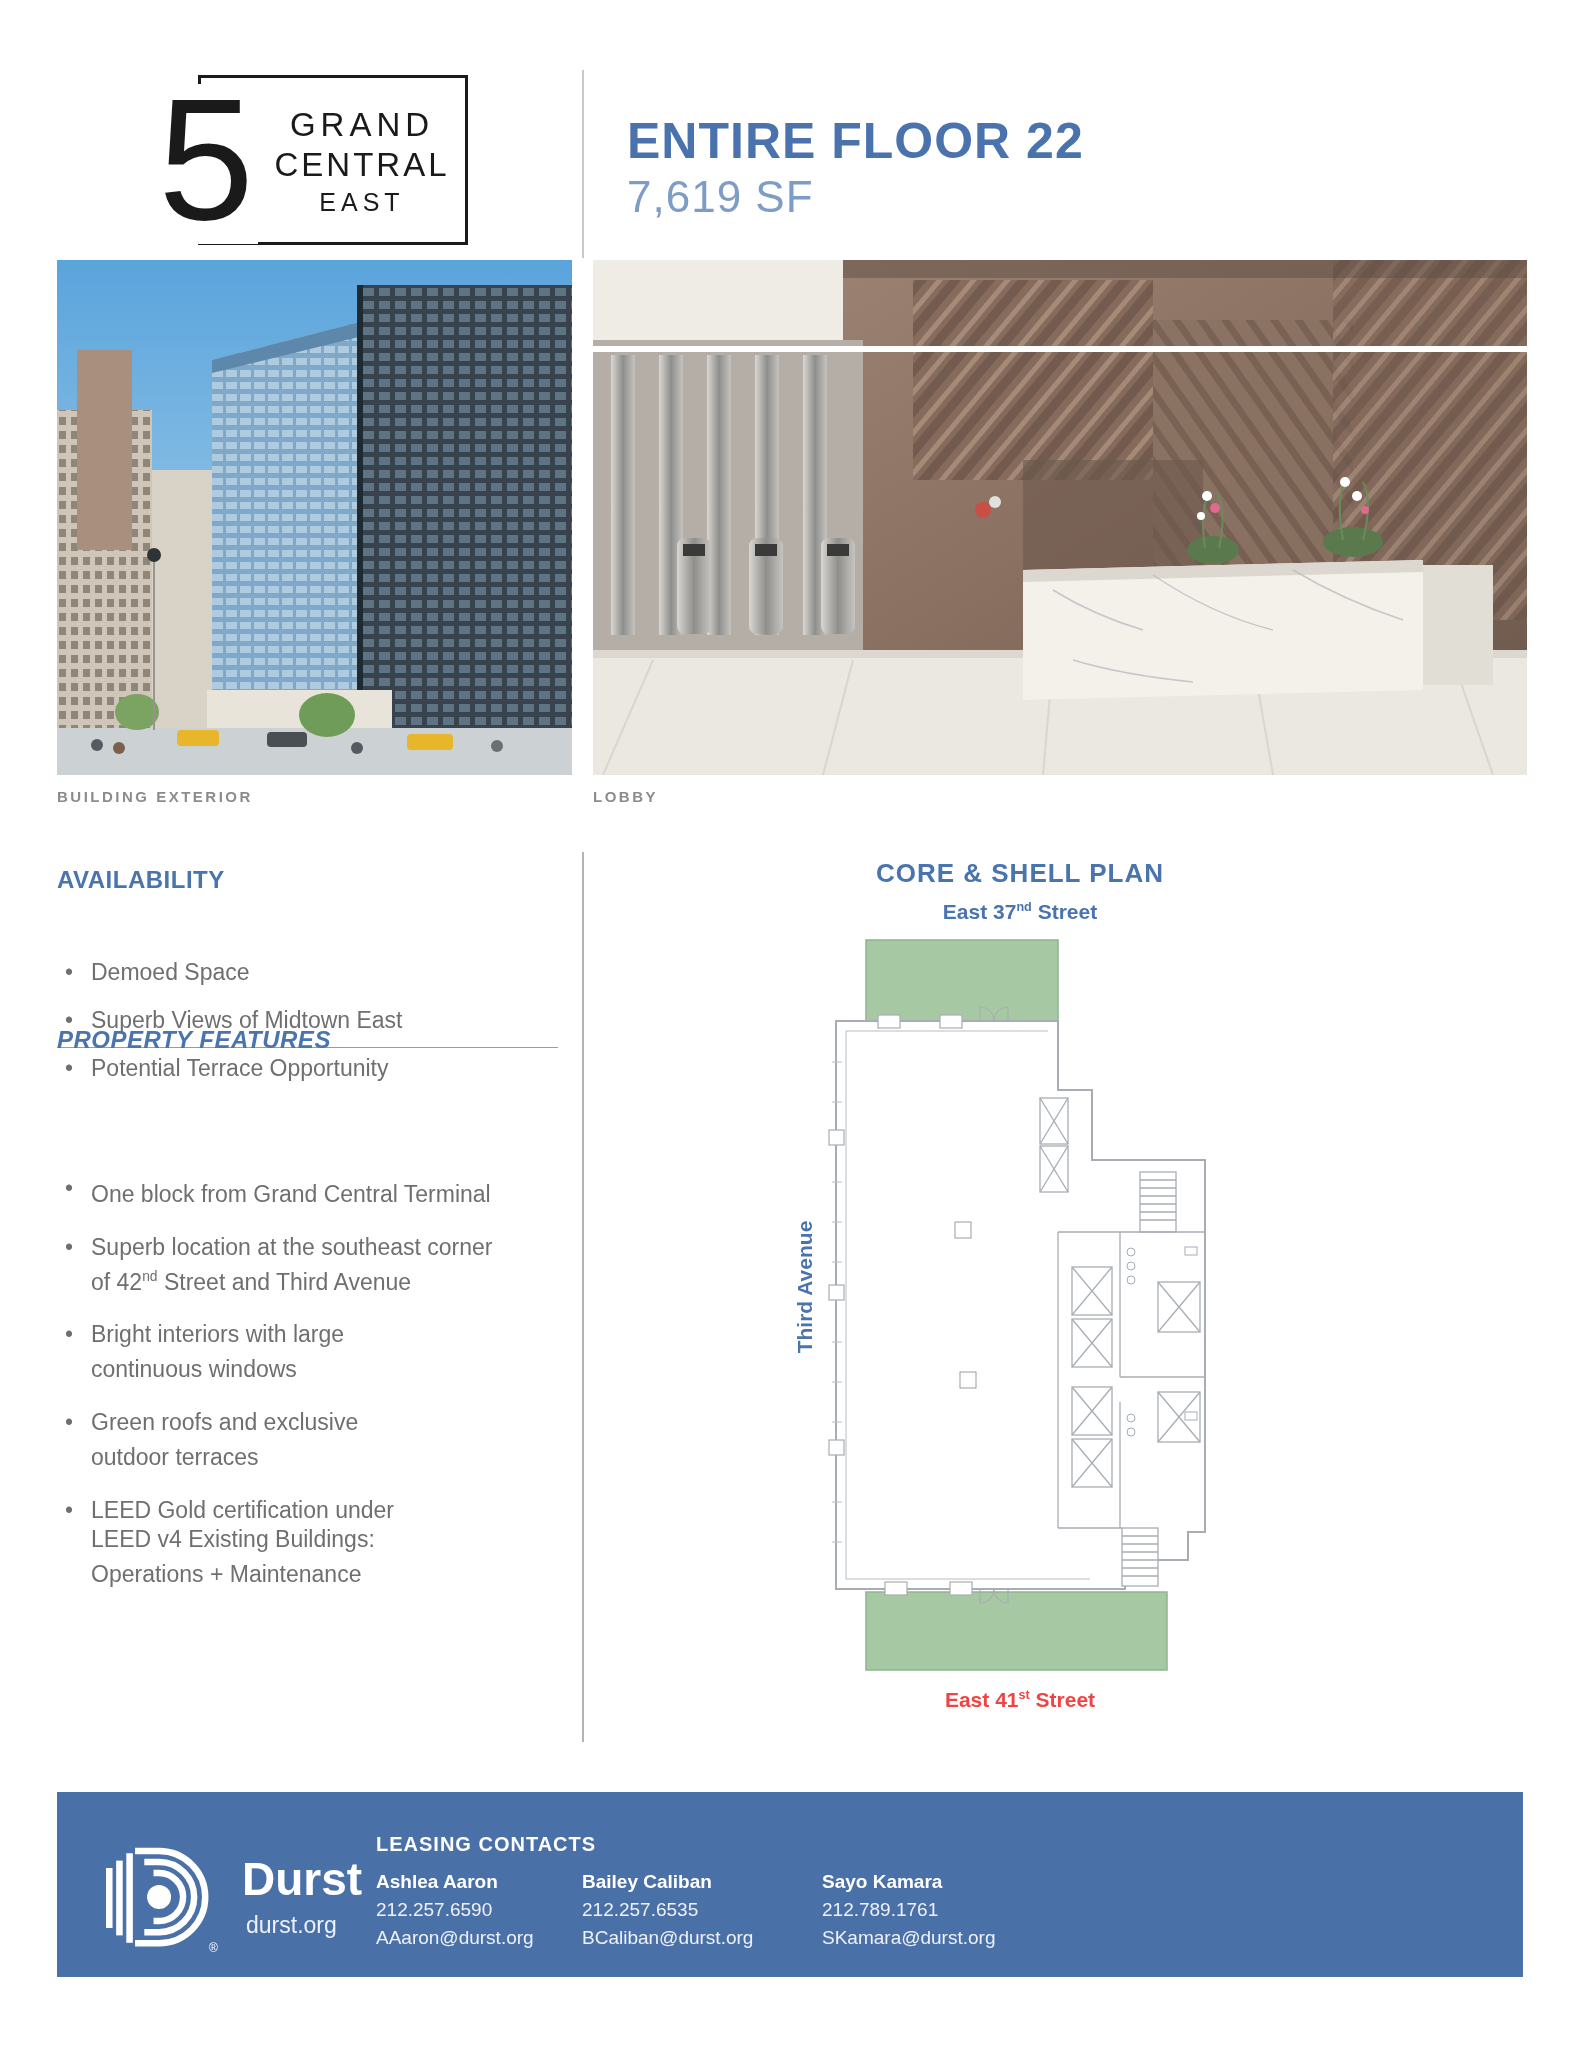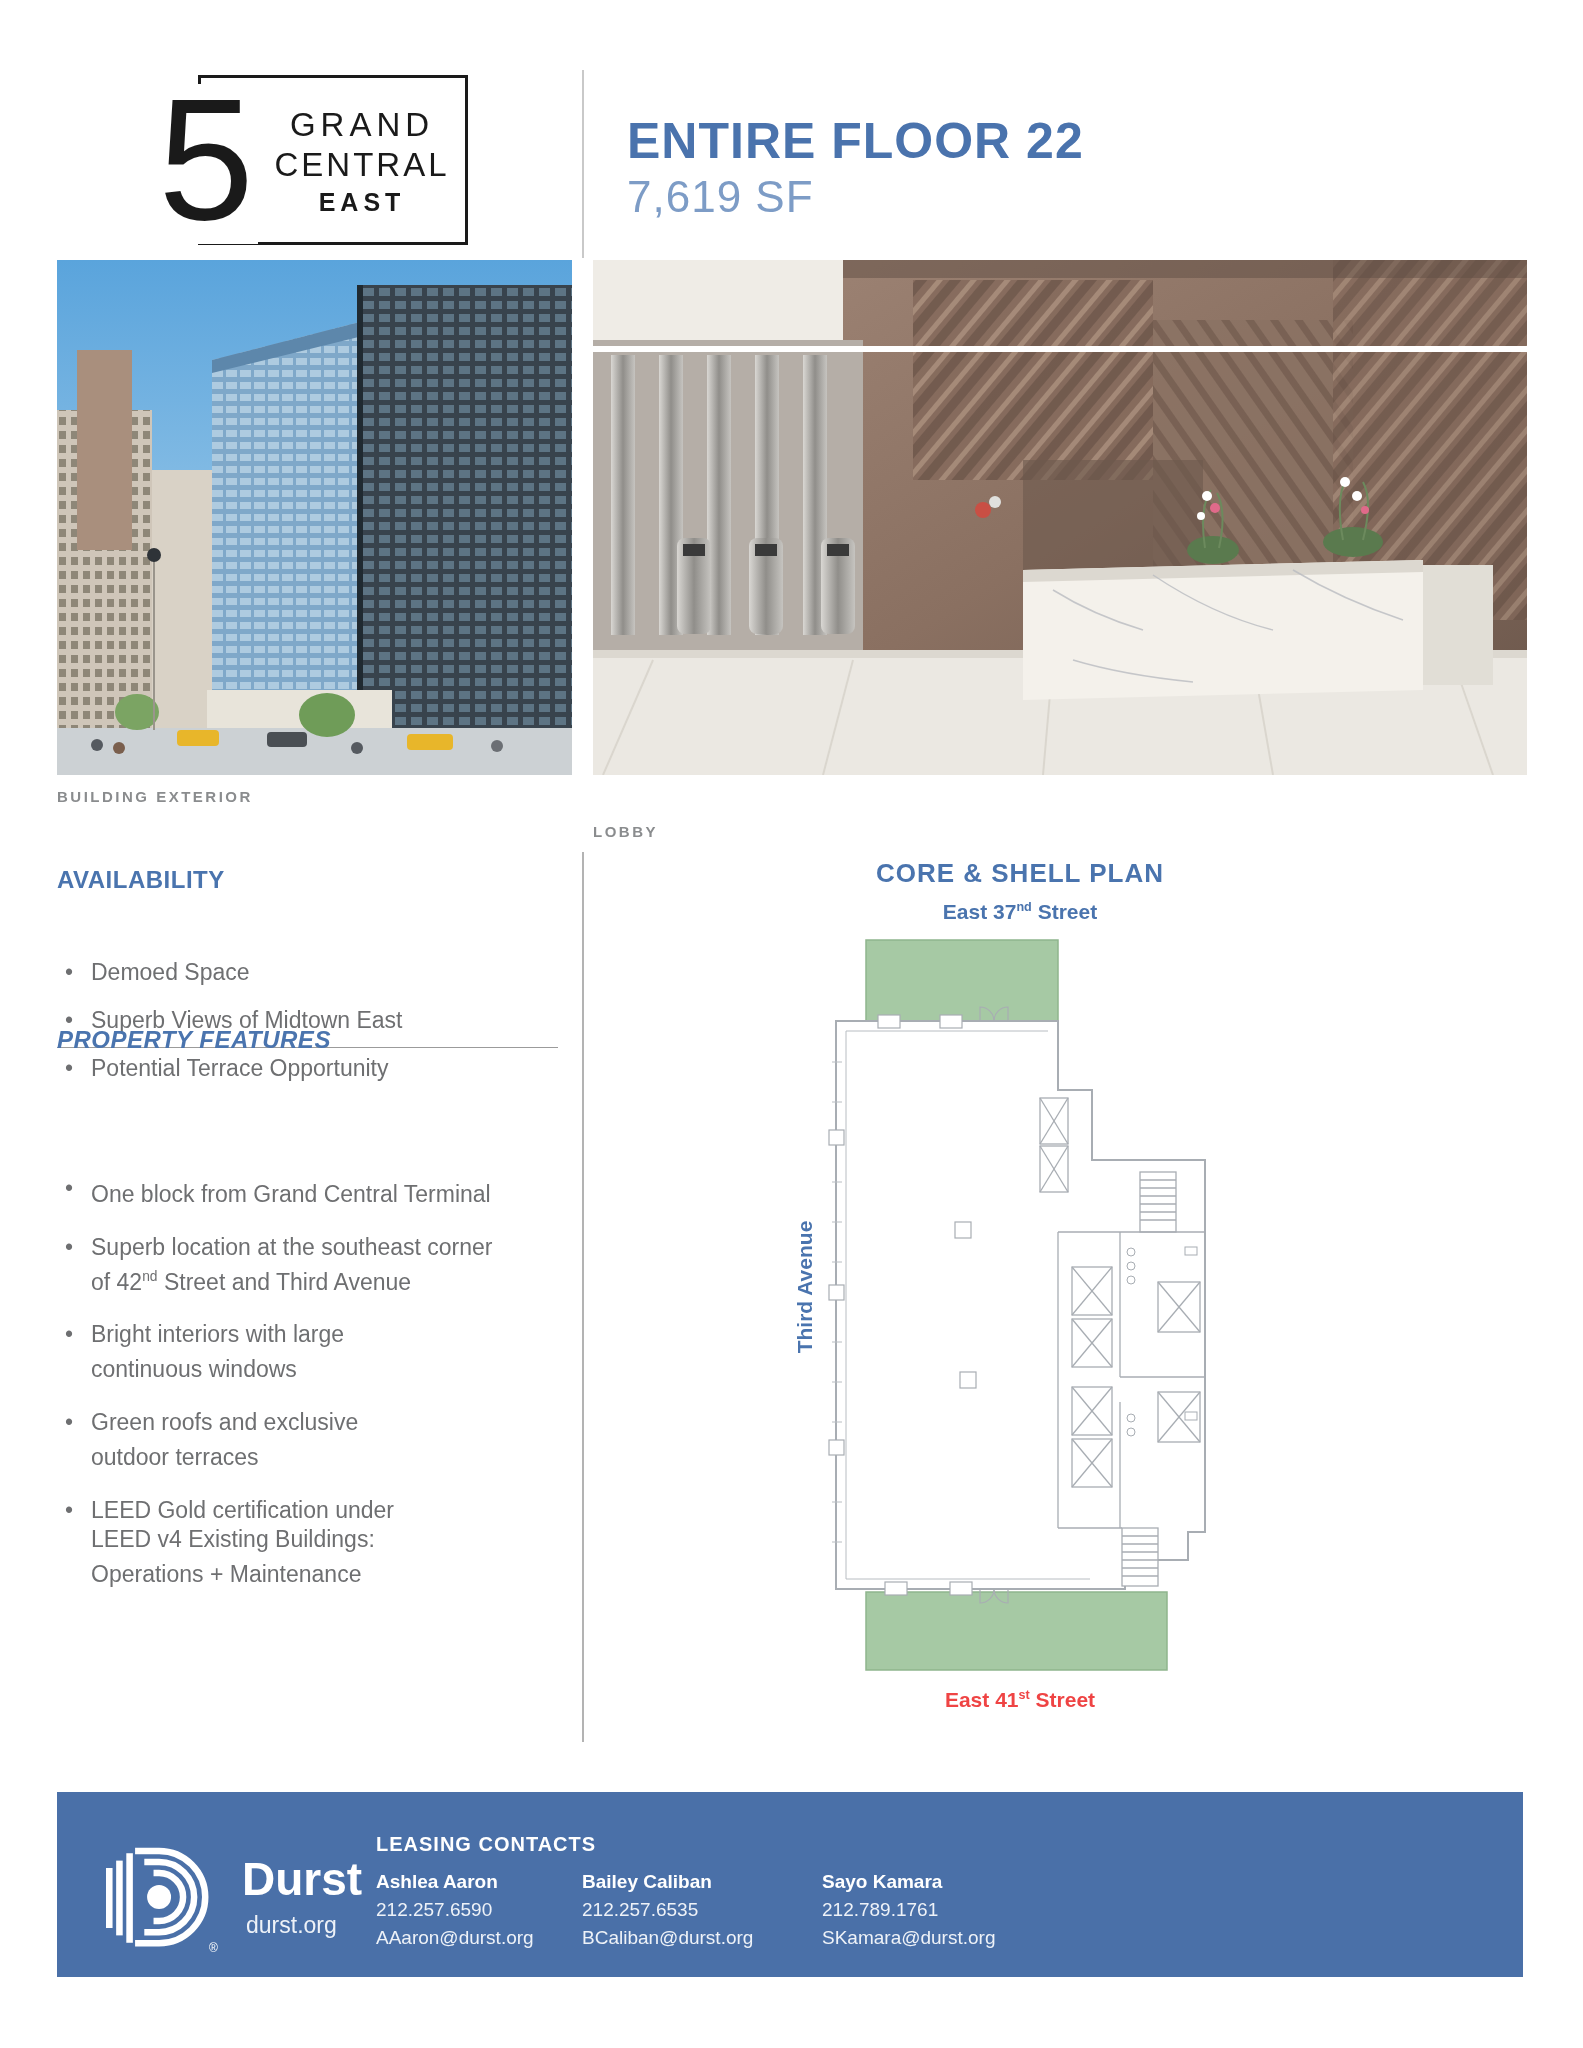--- a/index.html
+++ b/index.html
@@ -8,21 +8,21 @@
   .abs{position:absolute;}
 
   
   .logo-box{left:198px;top:75px;width:270px;height:170px;border:3px solid #1a1a1a;box-sizing:border-box;}
   .logo-five{left:148px;top:84px;width:110px;height:160px;background:#ffffff;
              font-size:172px;line-height:150px;font-weight:400;color:#1a1a1a;
              text-align:center;letter-spacing:-6px;}
   .logo-words{left:262px;top:105px;width:200px;text-align:center;color:#1a1a1a;}
   .logo-words .w1{font-size:33px;letter-spacing:5px;line-height:40px;}
   .logo-words .w2{font-size:33px;letter-spacing:3px;line-height:40px;}
-  .logo-words .w3{font-size:25px;letter-spacing:5px;line-height:34px;font-weight:bold;}
+  .logo-words .w3{font-size:25px;letter-spacing:5px;line-height:34px;}
   .hdr-divider{left:582px;top:70px;width:2px;height:188px;background:#c9c9c9;}
   .hdr-title{left:627px;top:112px;font-size:50px;font-weight:700;color:#4a73ad;letter-spacing:1px;}
   .hdr-sub{left:627px;top:172px;font-size:44px;font-weight:400;color:#7d9cc6;letter-spacing:1px;}
 
   
   .photo{top:260px;height:515px;overflow:hidden;}
   .photo-left{left:57px;width:515px;}
   .photo-right{left:593px;width:934px;}
   .caption{top:788px;font-size:15px;font-weight:600;letter-spacing:2.5px;color:#8a8c8e;}
 
@@ -186,21 +186,21 @@
         <circle cx="752" cy="222" r="5" fill="#ffffff"></circle>
           <circle cx="764" cy="236" r="5" fill="#ffffff"></circle>
           <circle cx="772" cy="250" r="4" fill="#e06a8a"></circle>
       </g>
       <circle cx="390" cy="250" r="8" fill="#c94f44"></circle>
         <circle cx="402" cy="242" r="6" fill="#e0e0dd"></circle>
     </svg>
   </div>
 
   <div class="abs caption" style="left:57px;">BUILDING EXTERIOR</div>
-  <div class="abs caption" style="left:593px;margin-top:35px;">LOBBY</div>
+  <div class="abs caption" style="left:593px;">LOBBY</div>
 
   <div class="abs sec-head" style="left:57px;top:866px;">AVAILABILITY</div>
   <div class="abs bullets av" style="top:910px;">
     <ul>
       <li>Demoed Space</li>
       <li>Superb Views of Midtown East</li>
       <li>Potential Terrace Opportunity</li>
     </ul>
   </div>
   <div class="abs rule" style="top:1047px;"></div>

